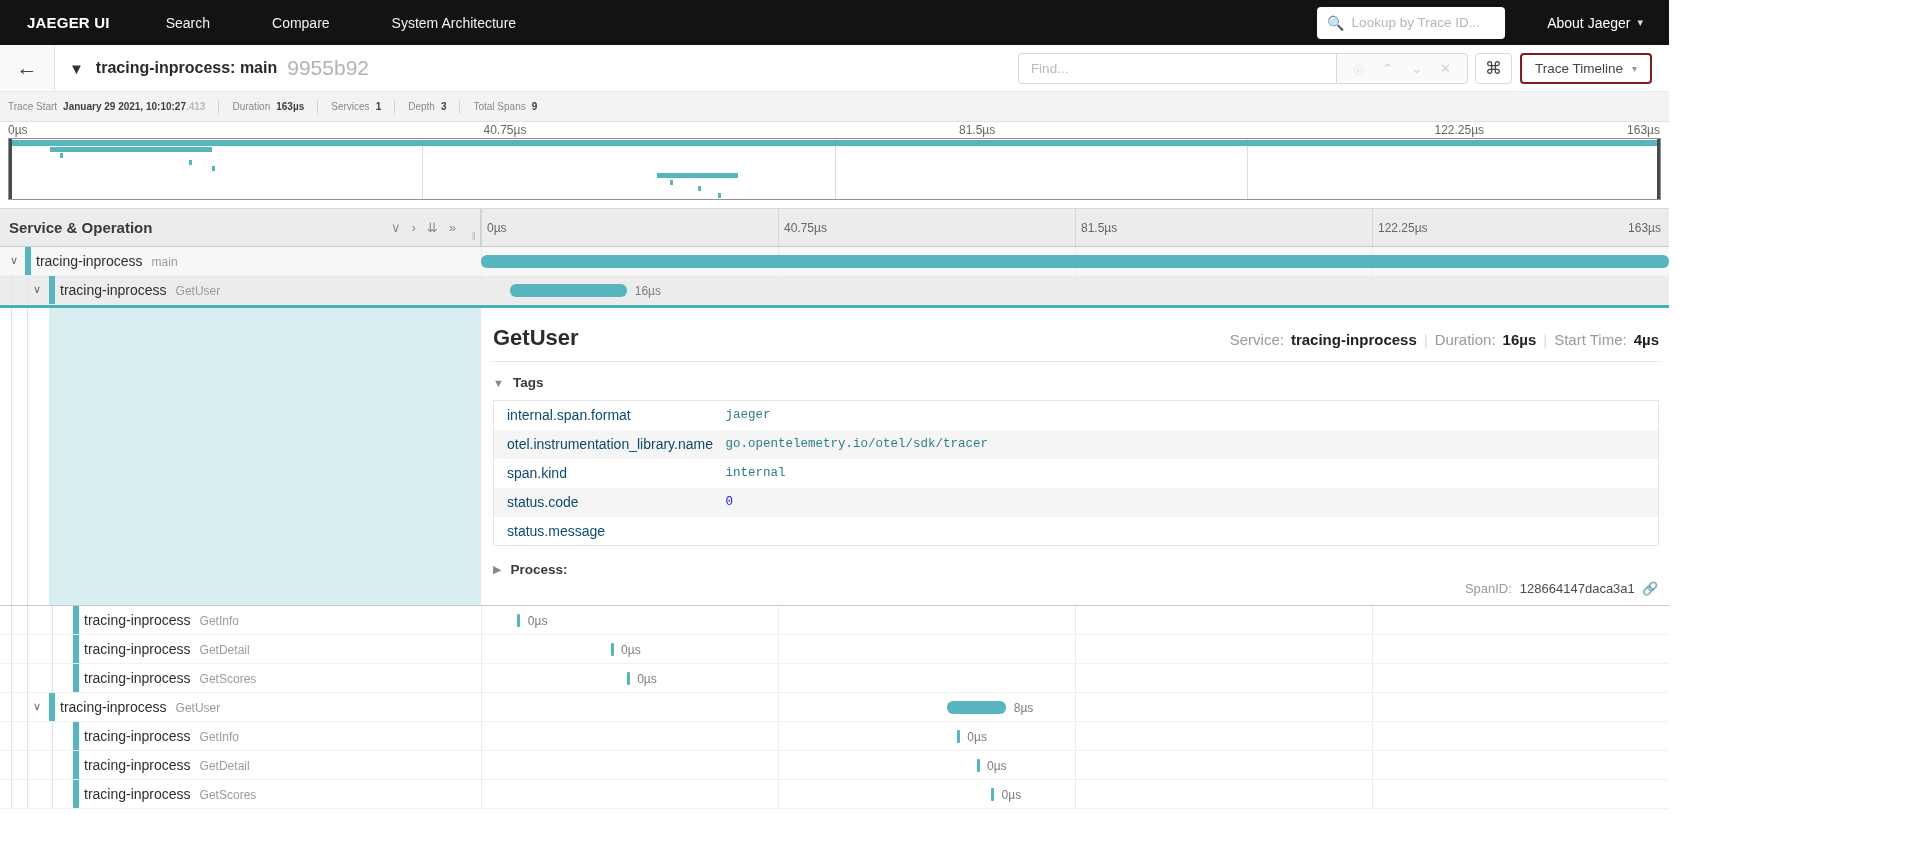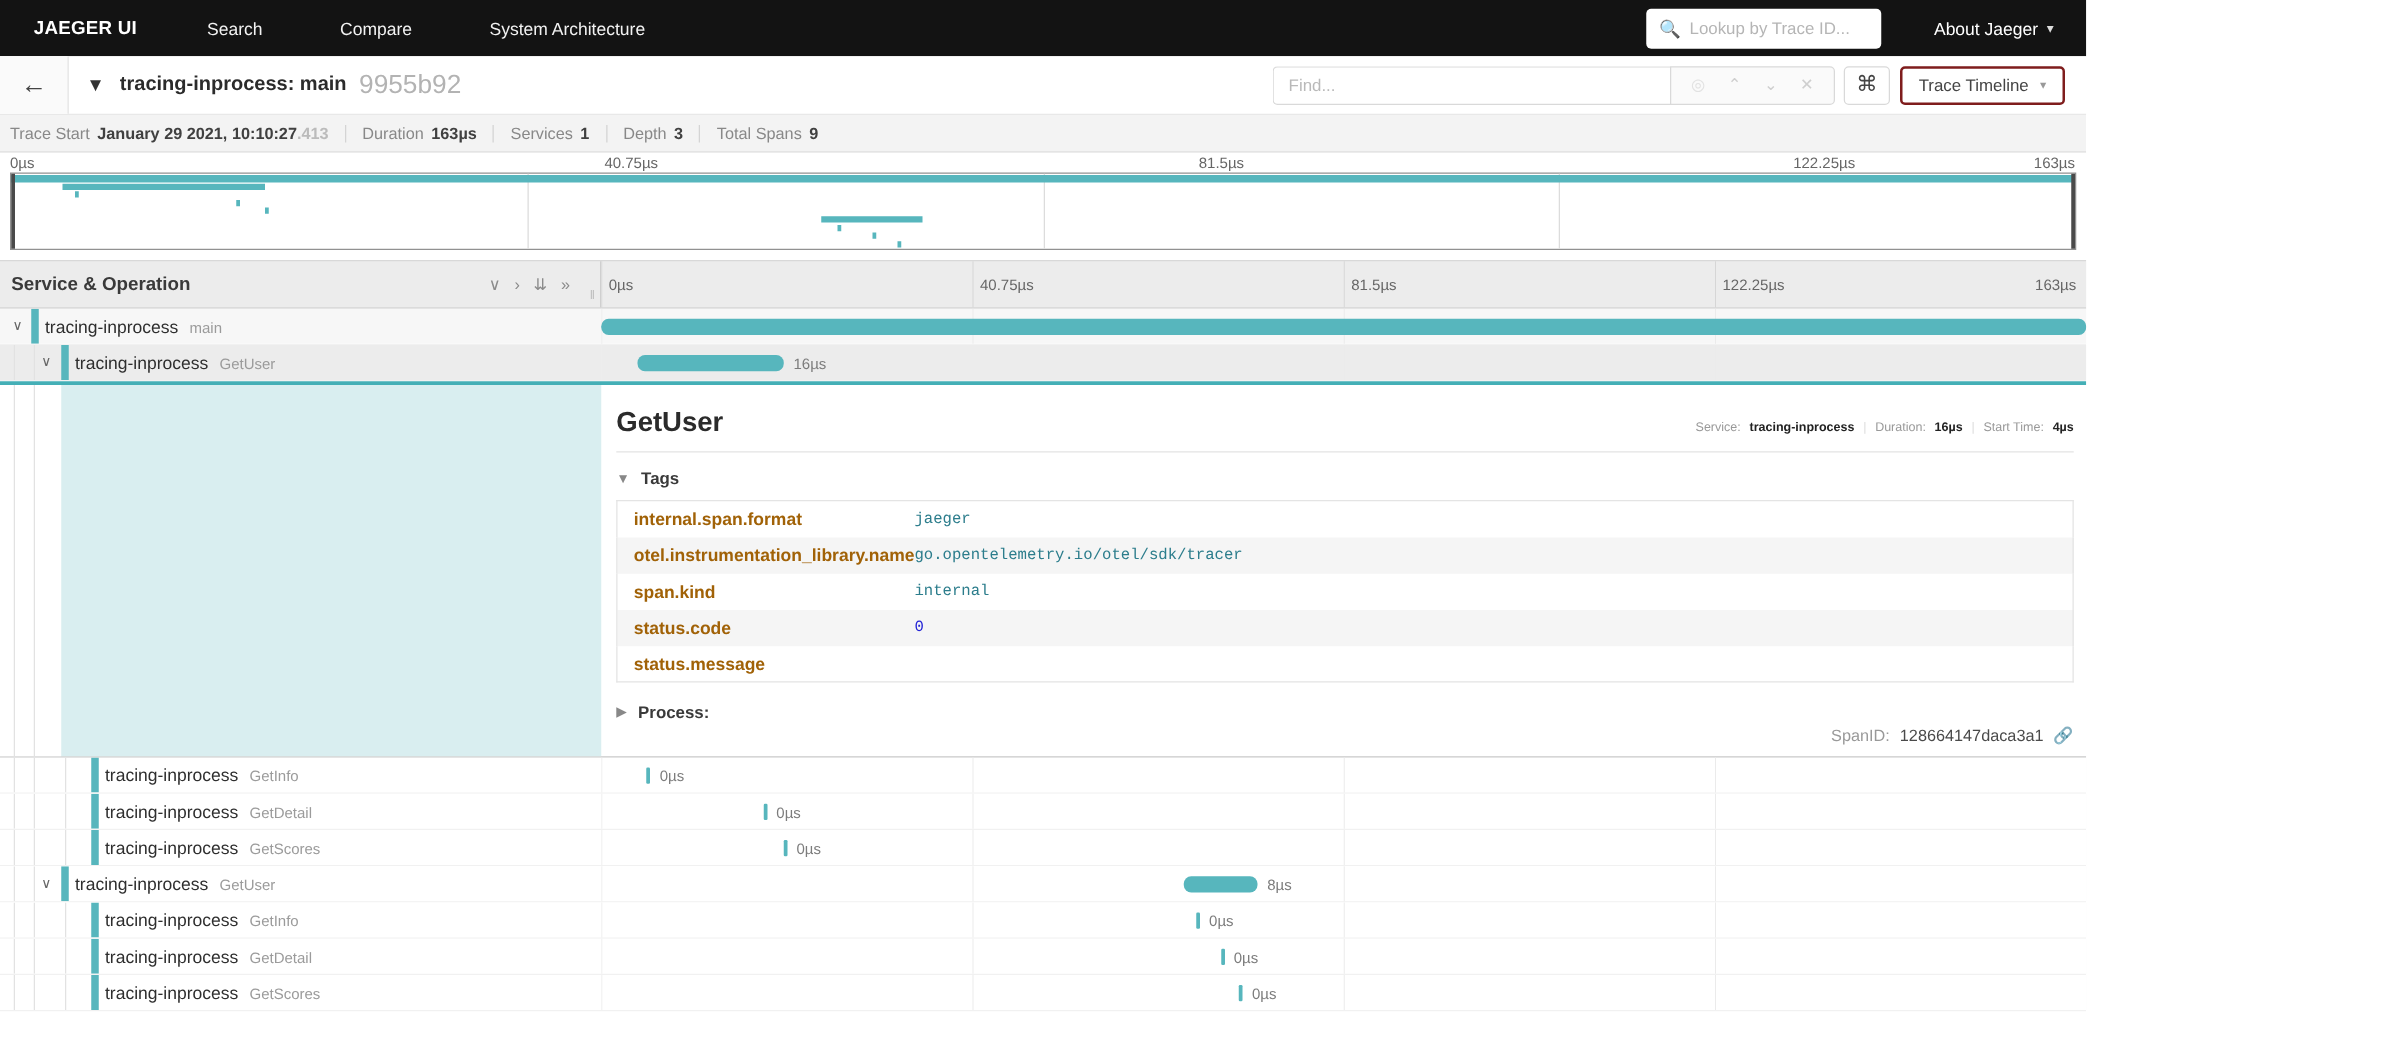--- a/index.html
+++ b/index.html
@@ -29,21 +29,21 @@
   .find-wrap { display:flex; align-items:stretch; height:31px; margin-right:7px; }
   .find-input { width:318px; border:1px solid #d9d9d9; border-right:none; border-radius:4px 0 0 4px; padding:0 12px; font-size:13.5px; outline:none; color:#333; font-family:inherit; }
   .find-input::placeholder { color:#b9b9b9; }
   .find-btns { display:flex; align-items:center; gap:18px; padding:0 16px; background:#fafafa; border:1px solid #d9d9d9; border-radius:0 4px 4px 0; color:#cfcfcf; font-size:13px; }
   .find-btns span { cursor:pointer; }
   .kbd-btn { height:31px; width:37px; border:1px solid #d9d9d9; border-radius:4px; background:#fff; display:flex; align-items:center; justify-content:center; font-size:17px; color:#444; margin-right:8px; cursor:pointer; }
   .view-btn { height:31px; border:2px solid #7f1d1d; border-radius:4px; background:#fff; display:flex; align-items:center; padding:0 13px; font-size:13.5px; color:#444; gap:9px; margin-right:17px; cursor:pointer; }
   .view-btn .chev { font-size:10px; color:#999; }
 
   
-  .tinfo { display:flex; align-items:center; height:30px; background:#f3f3f3; border-bottom:1px solid #e0e0e0; padding-left:8px; font-size:13px; }
+  .tinfo { display:flex; align-items:center; height:30px; background:#f3f3f3; border-bottom:1px solid #e0e0e0; padding-left:8px; font-size:10px; }
   .tinfo .item { display:flex; align-items:center; }
   .tinfo .lbl { color:#888; margin-right:6px; }
   .tinfo .val { color:#404040; font-weight:bold; }
   .tinfo .dim { color:#bbb; font-weight:bold; }
   .tinfo .sep { width:1px; height:14px; background:#d4d4d4; margin:0 13px; }
 
   
   .mm-ticks { position:relative; height:16px; font-size:12px; color:#666; }
   .mm-ticks span { position:absolute; top:1px; }
   .minimap { position:relative; margin:0 8px; height:62px; border:1px solid #919191; background:#fff; cursor:col-resize; }
@@ -76,32 +76,32 @@
   .sbar.tick { border-radius:1px; }
   .sdur { position:absolute; top:8px; font-size:12px; color:#7c7c7c; white-space:nowrap; }
 
   
   .detail { position:relative; height:301px; border-top:3px solid #44afb6; border-bottom:1px solid #c9c9c9; background:#fff; }
   .d-strip { position:absolute; left:0; top:0; bottom:0; width:49px; background:#fff; }
   .d-teal { position:absolute; left:49px; top:0; bottom:0; width:432px; background:#d9eef0; cursor:pointer; }
   .d-body { position:absolute; left:493px; right:10px; top:0; bottom:0; }
   .d-titlebar { display:flex; align-items:baseline; padding-top:17px; }
   .d-title { font-size:22px; font-weight:bold; color:#2b2b2b; }
-  .d-meta { margin-left:auto; font-size:10px; color:#999; display:flex; align-items:baseline; gap:7px;text-align:center; }
+  .d-meta { margin-left:auto; font-size:15px; color:#999; display:flex; align-items:baseline; gap:7px;text-align:center; }
   .d-meta b { color:#222; }
   .d-meta .bar { color:#ddd; }
   .d-div { height:1px; background:#e4e4e4; margin-top:10px; }
   .d-sec { margin-top:13px; display:flex; align-items:center; gap:9px; cursor:pointer; }
   .d-sec .c { color:#888; font-size:11px; }
   .d-sec .t { font-size:13.5px; font-weight:bold; color:#3a3a3a; }
   .tags-tbl { width:100%; border:1px solid #e4e4e4; margin-top:10px; border-collapse:collapse; }
   .tags-tbl tr { height:29px; cursor:pointer; }
   .tags-tbl tr:nth-child(even) { background:#f5f5f5; }
   .tags-tbl td { font-size:14px; vertical-align:middle; }
-  .tags-tbl .k { color:#a16207; width:232px; padding-left:13px;font-weight:bold; }
+  .tags-tbl .k { color:#0c4a6e; width:232px; padding-left:13px; }
   .tags-tbl .v { font-family:"Liberation Mono","DejaVu Sans Mono",monospace; font-size:12.5px; color:#2c7d8c; }
   .tags-tbl .v.num { color:#2424d6; }
   .d-proc { margin-top:16px; }
   .d-spanid { position:absolute; right:0; bottom:9px; font-size:13px; color:#999; display:flex; align-items:center; gap:8px; }
   .d-spanid .sid { color:#4a4a4a; }
   .d-spanid .link { color:#555; cursor:pointer; font-size:13px; }
 </style>
 </head>
 <body>
 

